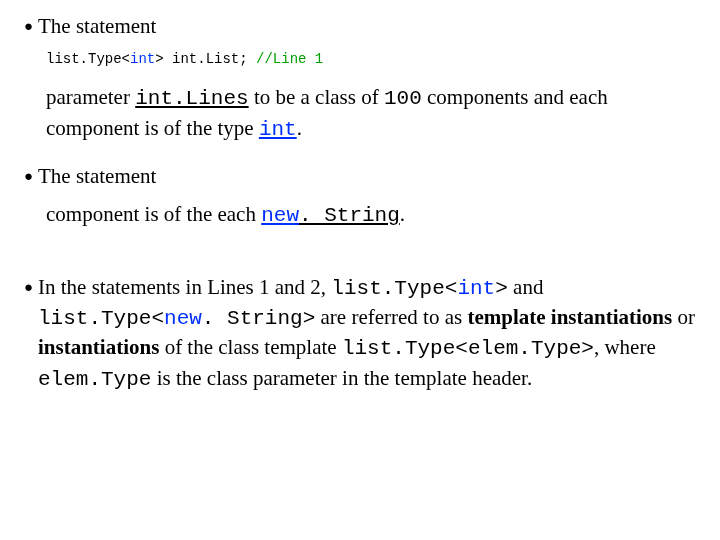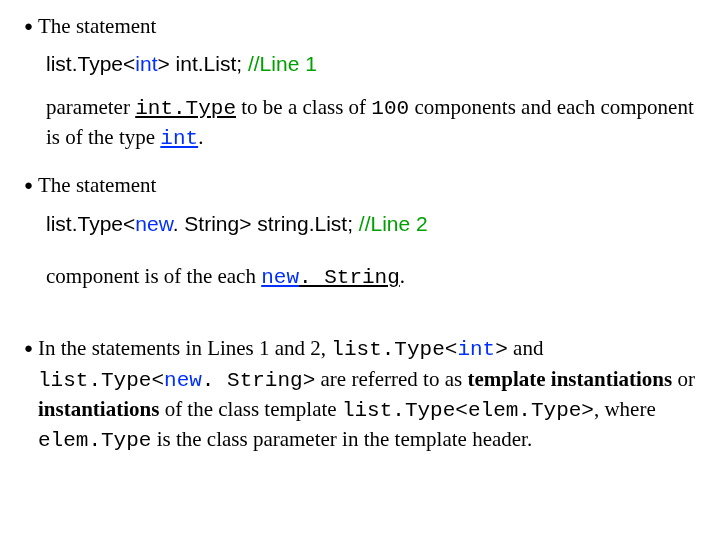--- a/index.html
+++ b/index.html
@@ -26,22 +26,22 @@
     width: 14px;
     flex: 0 0 14px;
     text-align: left;
     font-size: 15px;
     line-height: 28px;
   }
   .bullet-body {
     flex: 1;
   }
   .codeline {
-    font-family: Liberation Sans, sans-serif;
-    font-size: 21px;
+    font-family: Liberation Mono, monospace;
+    font-size: 14px;
     margin-left: 22px;
     margin-top: 10px;
     margin-bottom: 14px;
     white-space: pre;
   }
   .indent-para {
     margin-left: 22px;
     margin-top: 0;
     margin-bottom: 18px;
   }
@@ -63,31 +63,30 @@
   <div class="bullet-row">
     <div class="dot">●</div>
     <div class="bullet-body">
       <span>The statement</span>
     </div>
   </div>
 
   <div class="codeline"><span>list.Type&lt;</span><span class="blue">int</span><span>&gt; int.List; </span><span class="green">//Line 1</span></div>
 
   <div class="indent-para">
-    <span>parameter </span><span class="mono u">int.Type</span><span> to be a class of </span><span class="mono">100</span><span> components and each component is of the type </span><span class="mono u blue">int</span><span>.</span>
+    <span>parameter </span><span class="mono u">int.Lines</span><span> to be a class of </span><span class="mono">100</span><span> components and each component is of the type </span><span class="mono u blue">int</span><span>.</span>
   </div>
 
   <div class="bullet-row">
     <div class="dot">●</div>
     <div class="bullet-body">
       <span>The statement</span>
     </div>
   </div>
 
-  <div class="codeline"><span>list.Type&lt;</span><span class="blue">new</span><span>. String&gt; string.List; </span><span class="green">//Line 2</span></div>
 
   <div class="gap-small"></div>
 
   <div class="indent-para">
     <span>component is of the each </span><span class="mono u blue">new</span><span class="mono u">. String</span><span>.</span>
   </div>
 
   <div class="gap-big"></div>
 
   <div class="bullet-row">

